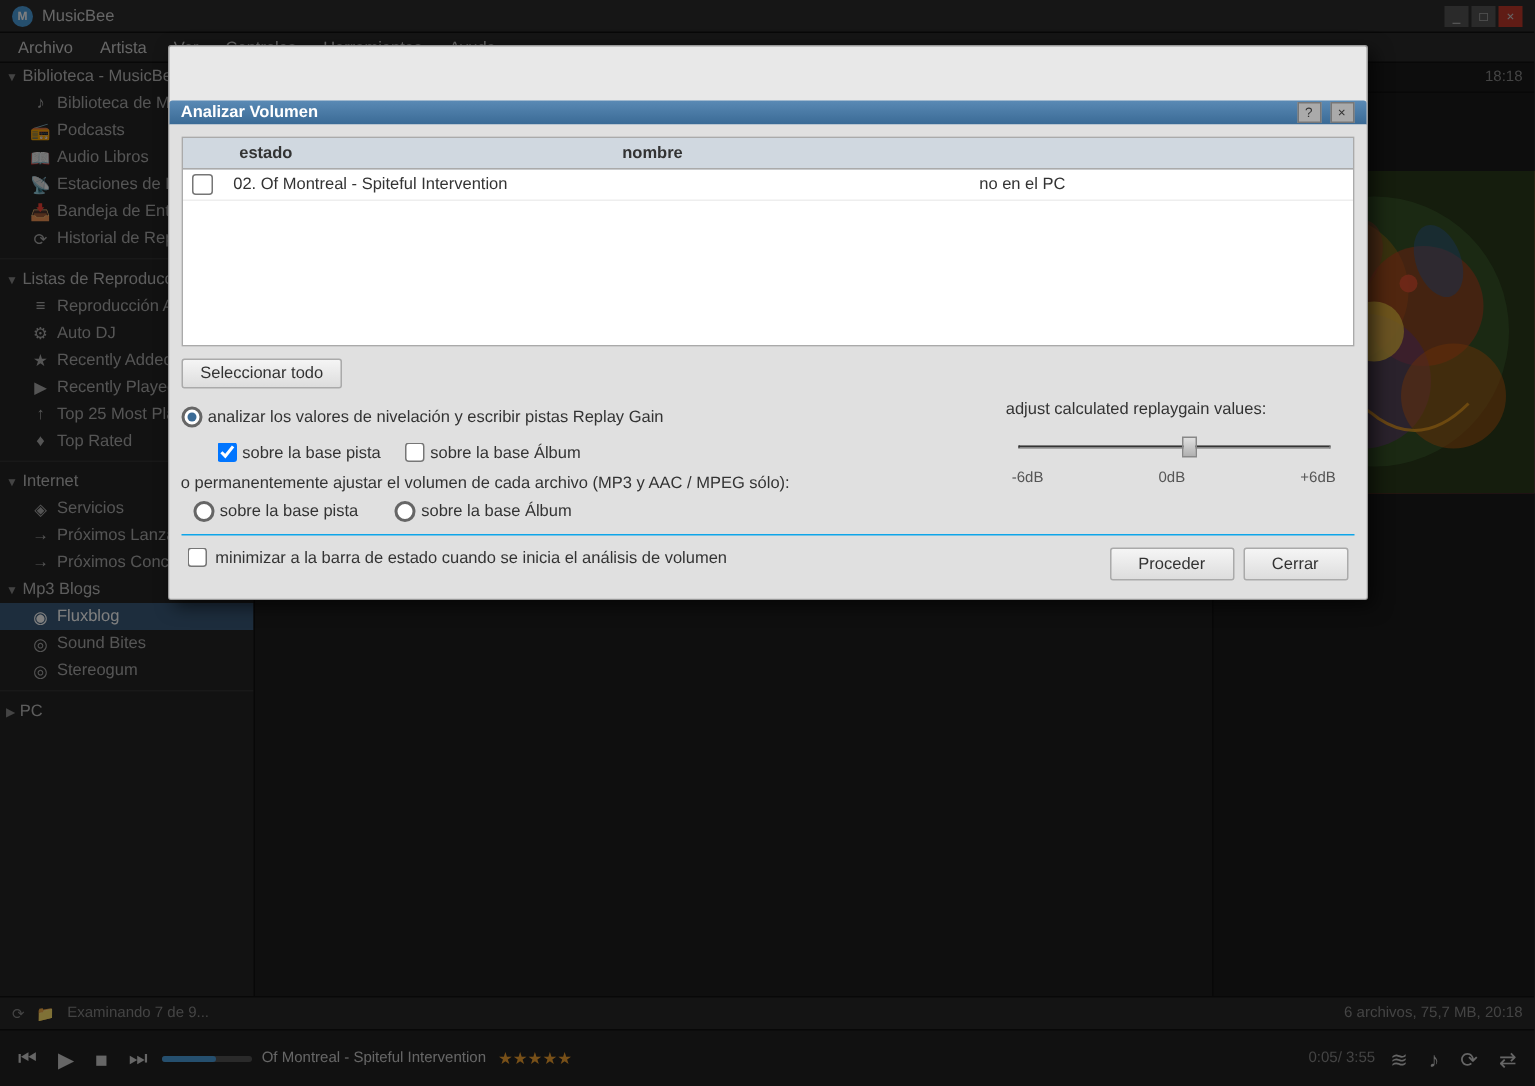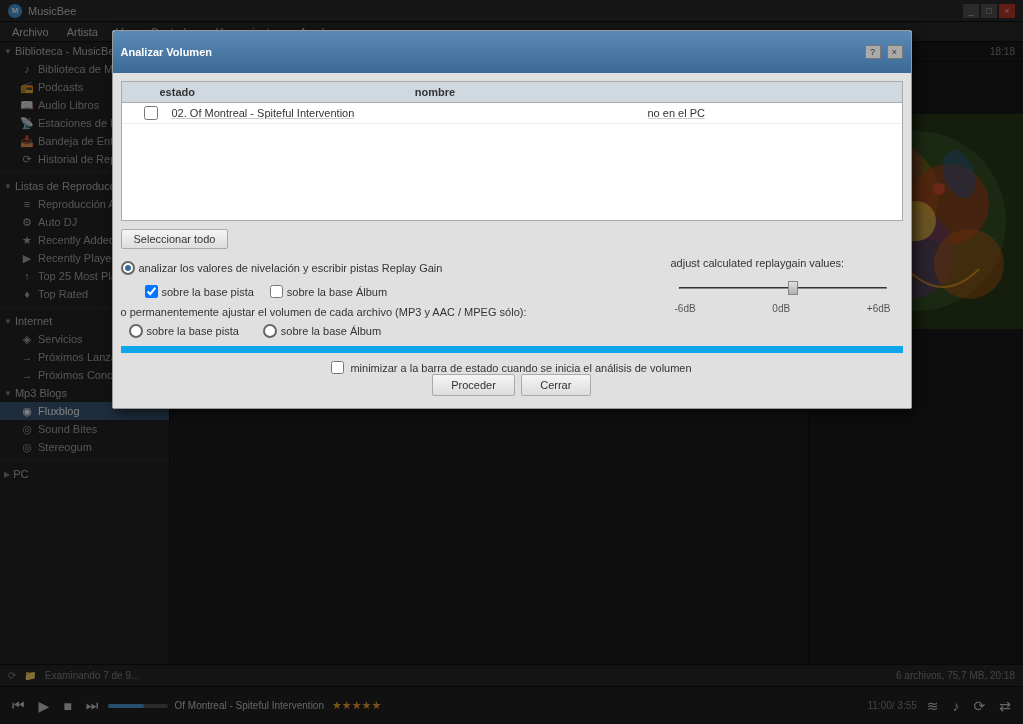--- a/index.html
+++ b/index.html
@@ -236,26 +236,27 @@
     }
     .modal {
       background: #e8e8e8;
       border: 1px solid #999;
       border-radius: 2px;
       width: 800px;
       box-shadow: 4px 4px 12px rgba(0,0,0,0.6);
     }
     .modal-title-bar {
       background: linear-gradient(to bottom, #5a8ab5, #3a6a95);
-      height: 42px;
+      height: 16px;
       display: flex;
       align-items: center;
       padding: 0 8px;
       gap: 6px;
       border-radius: 2px 2px 0 0;
+      margin-top: 36px;
     }
     .modal-title-text {
       color: #fff;
       font-size: 11px;
       font-weight: bold;
       flex: 1;
     }
     .modal-title-btn {
       width: 16px; height: 14px;
       background: #aaa;
@@ -286,23 +287,22 @@
     }
     .modal-file-col-header {
       padding: 2px 8px;
       font-size: 11px;
       color: #333;
       font-weight: bold;
     }
     .modal-file-row {
       display: flex;
       align-items: center;
-      padding: 3px 16px;
+      padding: 3px 0;
       border-bottom: 1px solid #eee;
-      text-decoration: underline;
     }
     .modal-file-cell {
       font-size: 11px;
       color: #333;
       padding: 0 4px;
     }
     .modal-checkbox {
       width: 14px; height: 14px;
       margin-right: 4px;
     }
@@ -350,26 +350,25 @@
     .modal-checkbox-item {
       display: flex;
       align-items: center;
       gap: 4px;
       font-size: 11px;
       color: #333;
     }
 
     .modal-footer {
       display: flex;
-      align-items: center;
+      align-items: flex-start;
       justify-content: space-between;
       padding: 8px 4px 4px;
-      border-top: 7px solid #0ea5e9;
+      border-top: 1px solid #0ea5e9;
       margin-top: 8px;
-      flex-direction: column;
     }
     .modal-footer-left {
       display: flex;
       align-items: center;
       gap: 6px;
       font-size: 11px;
       color: #333;
     }
     .modal-footer-btns {
       display: flex;
@@ -660,21 +659,21 @@
   <button class="player-btn">■</button>
   <button class="player-btn">⏭</button>
   <div class="volume-bar">
     <div class="volume-fill"></div>
   </div>
   <div style="flex:1; display:flex; align-items:center; gap:8px;">
     <span class="track-info">Of Montreal - Spiteful Intervention</span>
     <span class="stars">★★★★★</span>
   </div>
   <span class="time-info">
-    <span>11:00</span>/ <span>3:55</span>
+    <span>0:05</span>/ <span>3:55</span>
   </span>
   <button class="player-btn">≋</button>
   <button class="player-btn">♪</button>
   <button class="player-btn">⟳</button>
   <button class="player-btn">⇄</button>
 </div>
 
 <div class="modal-overlay">
   <div class="modal">
 

